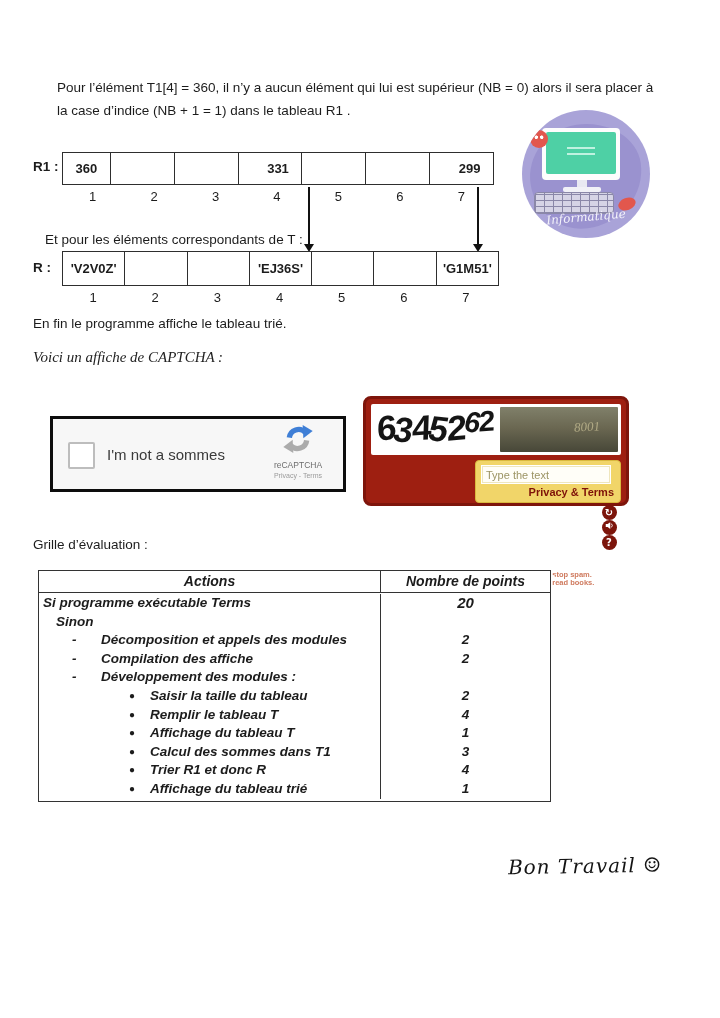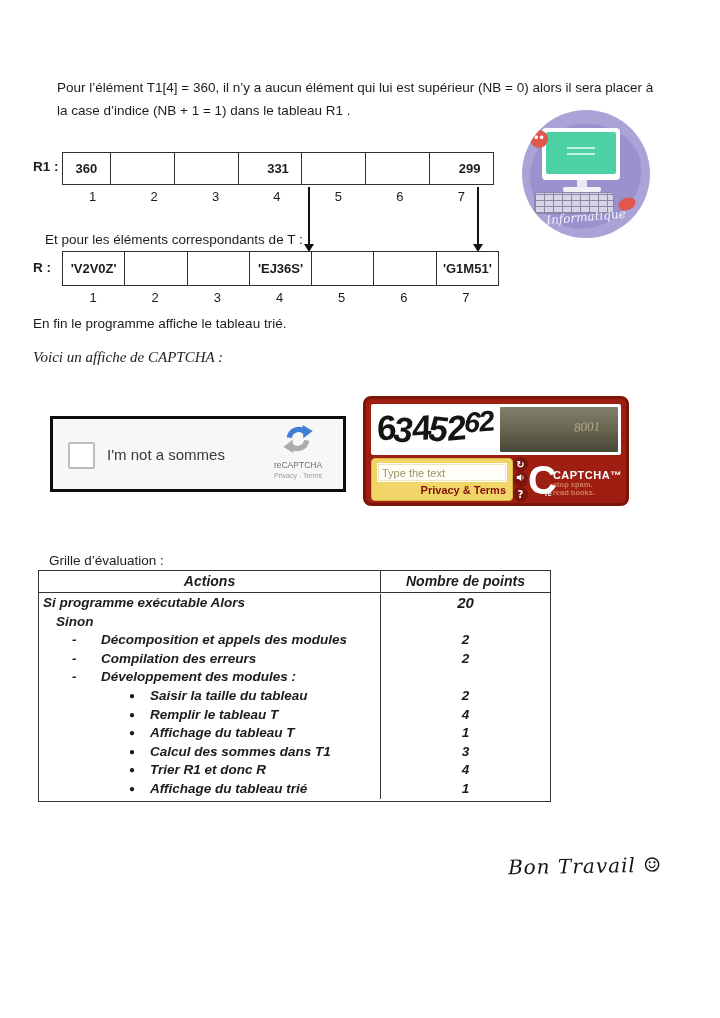--- a/index.html
+++ b/index.html
@@ -69,21 +69,21 @@
   .rc1-digits{flex:1;padding:4px 0 0 6px;transform:skewX(-6deg);letter-spacing:-2px;white-space:nowrap;}
   .ch{display:inline-block;font-weight:700;font-size:35px;line-height:40px;color:#151515;}
   .ch0{transform:rotate(-7deg);} .ch1{transform:rotate(4deg) translateY(2px);}
   .ch2{transform:rotate(-4deg);} .ch3{transform:rotate(6deg) translateY(1px);}
   .ch4{transform:rotate(-5deg);} .ch5{font-size:29px;transform:translateY(-8px) rotate(9deg);}
   .ch6{font-size:29px;transform:translateY(-9px) rotate(-4deg);}
   .rc1-photo{width:118px;height:45px;margin:3px 3px 0 0;position:relative;border-radius:1px;
              background:linear-gradient(180deg,#80806a 0%,#6b6852 45%,#474738 100%);}
   .rc1-photo span{position:absolute;right:18px;top:12px;font-family:"Liberation Serif",serif;font-style:italic;
                   font-size:13px;color:rgba(214,205,160,.65);transform:rotate(-3deg);}
-  .rc1-bottom{display:flex;align-items:center;}
+  .rc1-bottom{display:flex;margin-top:5px;align-items:flex-end;flex-direction:column;}
   .rc1-yellow{width:146px;background:#f1d569;border:1px solid #d9b93f;border-radius:4px;padding:5px 6px 4px;box-sizing:border-box;}
   .rc1-input{display:block;width:128px;height:17px;background:#fffef8;border:1px solid #efe6bd;
              box-shadow:0 0 0 1px #fff;font-size:11px;color:#9c9464;padding:0 3px;box-sizing:border-box;}
   .rc1-input::placeholder{color:#9c9464;}
   .rc1-privacy{text-align:right;font-size:11px;font-weight:700;color:#7e1209;margin-top:3px;}
   .rc1-icons{width:24px;display:flex;flex-direction:column;justify-content:space-between;align-items:center;padding:2px 0;}
   .rc1-icon{width:15px;height:15px;border-radius:50%;background:#7c150b;color:#fff;font-size:10px;line-height:15px;
             text-align:center;font-weight:700;font-family:"DejaVu Sans",sans-serif;}
   .rc1-brand{flex:1;display:flex;align-items:center;justify-content:center;gap:2px;}
   .rc1-c{font-size:40px;font-weight:700;color:#fff;line-height:36px;position:relative;font-family:"Liberation Sans",sans-serif;}
@@ -226,33 +226,33 @@
         <span class="rc1-c">C<span class="rc1-re">re</span></span>
         <span class="rc1-brand-col">
           <span class="rc1-brand-name">CAPTCHA™</span>
           <span class="rc1-tag">stop spam.</span>
           <span class="rc1-tag">read books.</span>
         </span>
       </div>
     </div>
   </div>
 
-  <p class="abs grille-title" style="margin:16px;">Grille d’évaluation :</p>
+  <p class="abs grille-title" style="margin:0;">Grille d’évaluation :</p>
 
   <div class="abs eval">
     <div class="eval-header">
       <div class="eh-actions">Actions</div>
       <div class="eh-points">Nombre de points</div>
     </div>
     <div class="eval-body">
 
         <div class="eval-row ind0 bp">
           <div class="er-action">
             <span class="er-bullet"></span>
-            <span class="er-text">Si programme exécutable Alors</span>
+            <span class="er-text">Si programme exécutable Terms</span>
           </div>
           <div class="er-points">20</div>
         </div>
 
         <div class="eval-row ind1">
           <div class="er-action">
             <span class="er-bullet"></span>
             <span class="er-text">Sinon</span>
           </div>
           <div class="er-points"></div>
@@ -262,21 +262,21 @@
           <div class="er-action">
             <span class="er-bullet">-</span>
             <span class="er-text">Décomposition et appels des modules</span>
           </div>
           <div class="er-points">2</div>
         </div>
 
         <div class="eval-row ind2">
           <div class="er-action">
             <span class="er-bullet">-</span>
-            <span class="er-text">Compilation des erreurs</span>
+            <span class="er-text">Compilation des affiche</span>
           </div>
           <div class="er-points">2</div>
         </div>
 
         <div class="eval-row ind2">
           <div class="er-action">
             <span class="er-bullet">-</span>
             <span class="er-text">Développement des modules :</span>
           </div>
           <div class="er-points"></div>

